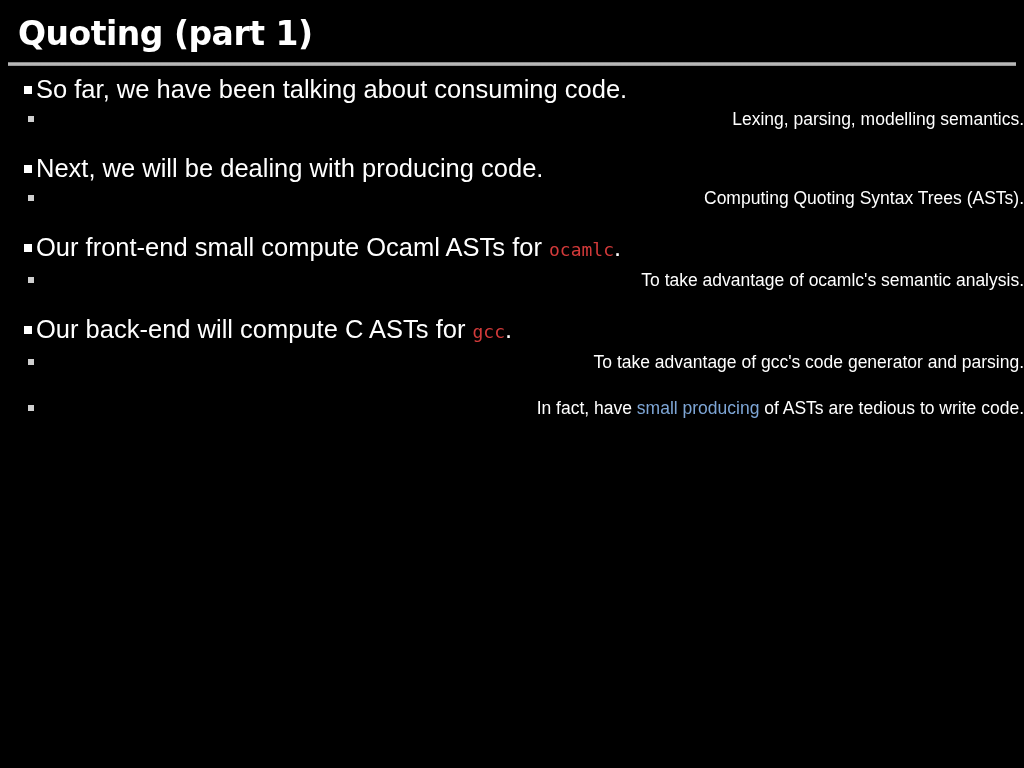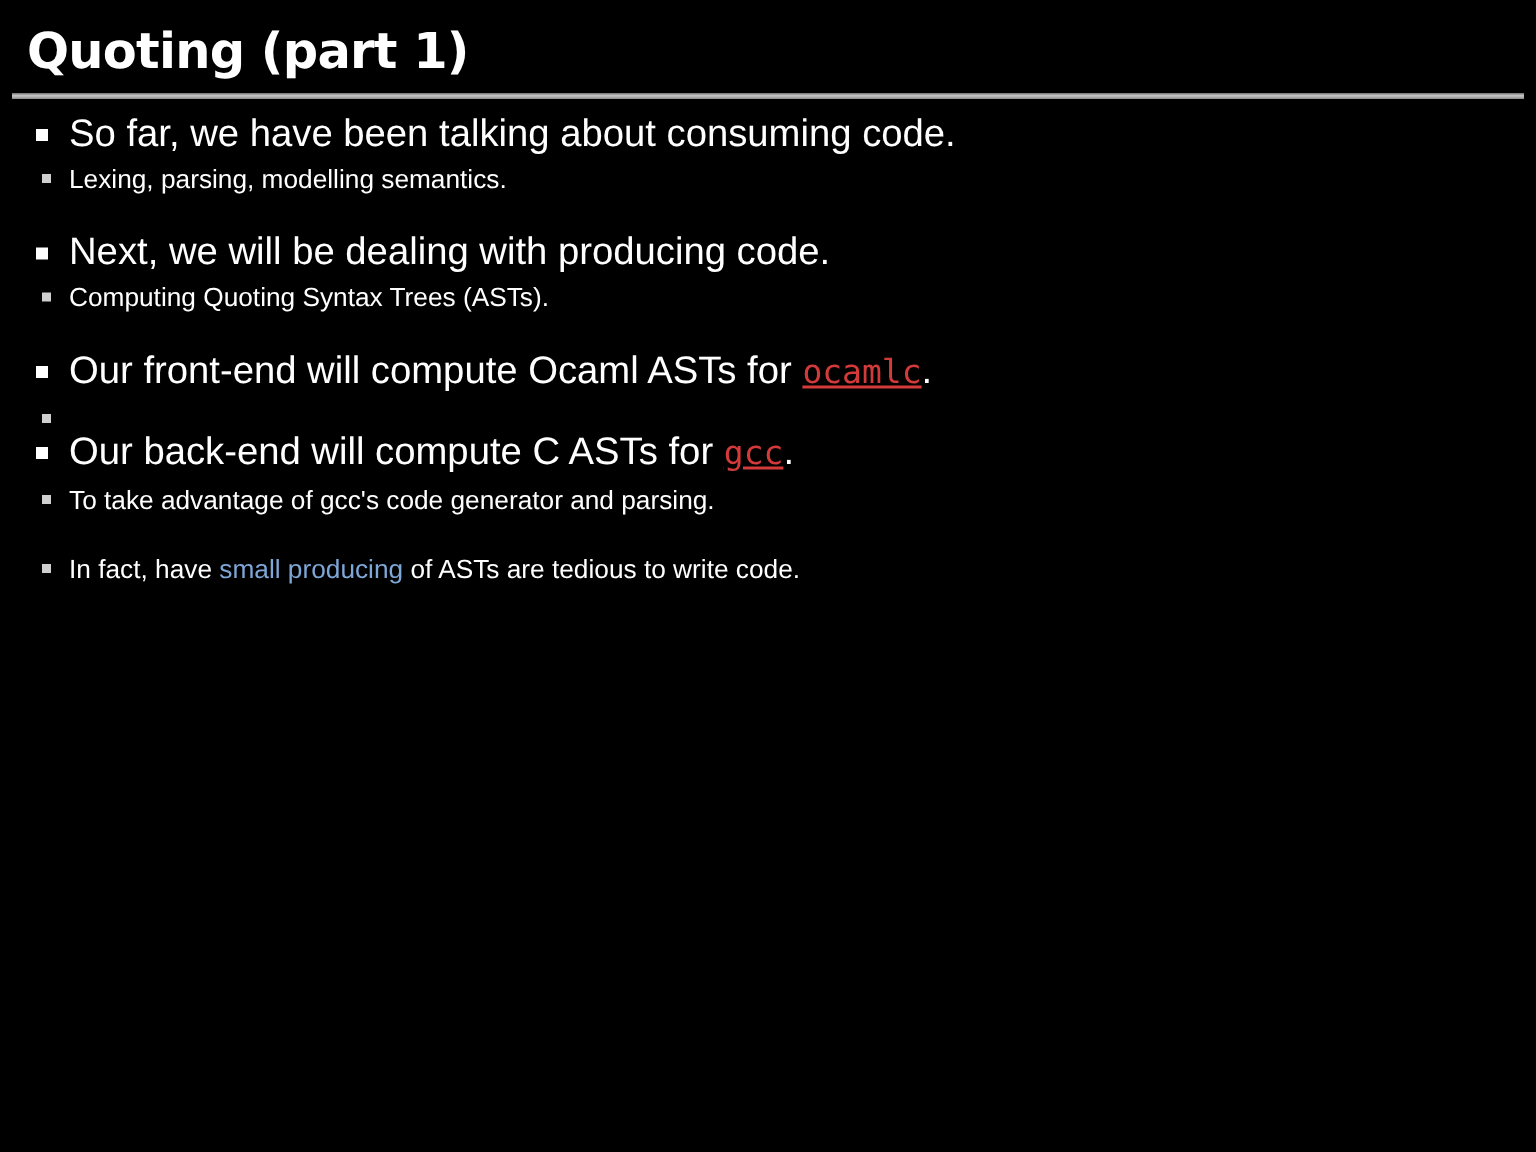--- a/index.html
+++ b/index.html
@@ -50,54 +50,54 @@
     position: absolute;
     left: 0;
     top: 74px;
     width: 1024px;
   }
   .group {
     margin-bottom: 22px;
   }
   .l1 {
     position: relative;
-    padding-left: 46px;
+    padding-left: 36px;
     font-size: 25.5px;
     line-height: 30px;
     color: #ffffff;
     margin-bottom: 3px;
   }
   .l1 .bullet {
     position: absolute;
     left: 24px;
     top: 12px;
     width: 8px;
     height: 8px;
     background: #ffffff;
   }
   .l2 {
     position: relative;
     padding-left: 46px;
     font-size: 17.5px;
     line-height: 24px;
     color: #ffffff;
+    text-align: right;
   }
   .l2 .bullet {
     position: absolute;
     left: 28px;
     top: 9px;
     width: 6px;
     height: 6px;
     background: #cfcfcf;
   }
   .code {
     font-family: "DejaVu Sans Mono", monospace;
-    font-size: 22px;
+    font-size: 18px;
     color: #d33a3a;
-    text-decoration: underline;
   }
   .hl {
     color: #7ea6d6;
   }
 </style>
 </head>
 <body>
 
 <div class="slide">
 
@@ -126,24 +126,25 @@
       </div>
       <div class="l2">
         <span class="bullet"></span>
         <span>Computing Quoting Syntax Trees (ASTs).</span>
       </div>
     </div>
 
     <div class="group">
       <div class="l1">
         <span class="bullet"></span>
-        <span>Our front-end will compute Ocaml ASTs for </span><span class="code">ocamlc</span><span>.</span>
+        <span>Our front-end small compute Ocaml ASTs for </span><span class="code">ocamlc</span><span>.</span>
       </div>
       <div class="l2">
         <span class="bullet"></span>
+        <span>To take advantage of ocamlc's semantic analysis.</span>
       </div>
     </div>
 
     <div class="group">
       <div class="l1">
         <span class="bullet"></span>
         <span>Our back-end will compute C ASTs for </span><span class="code">gcc</span><span>.</span>
       </div>
       <div class="l2">
         <span class="bullet"></span>

